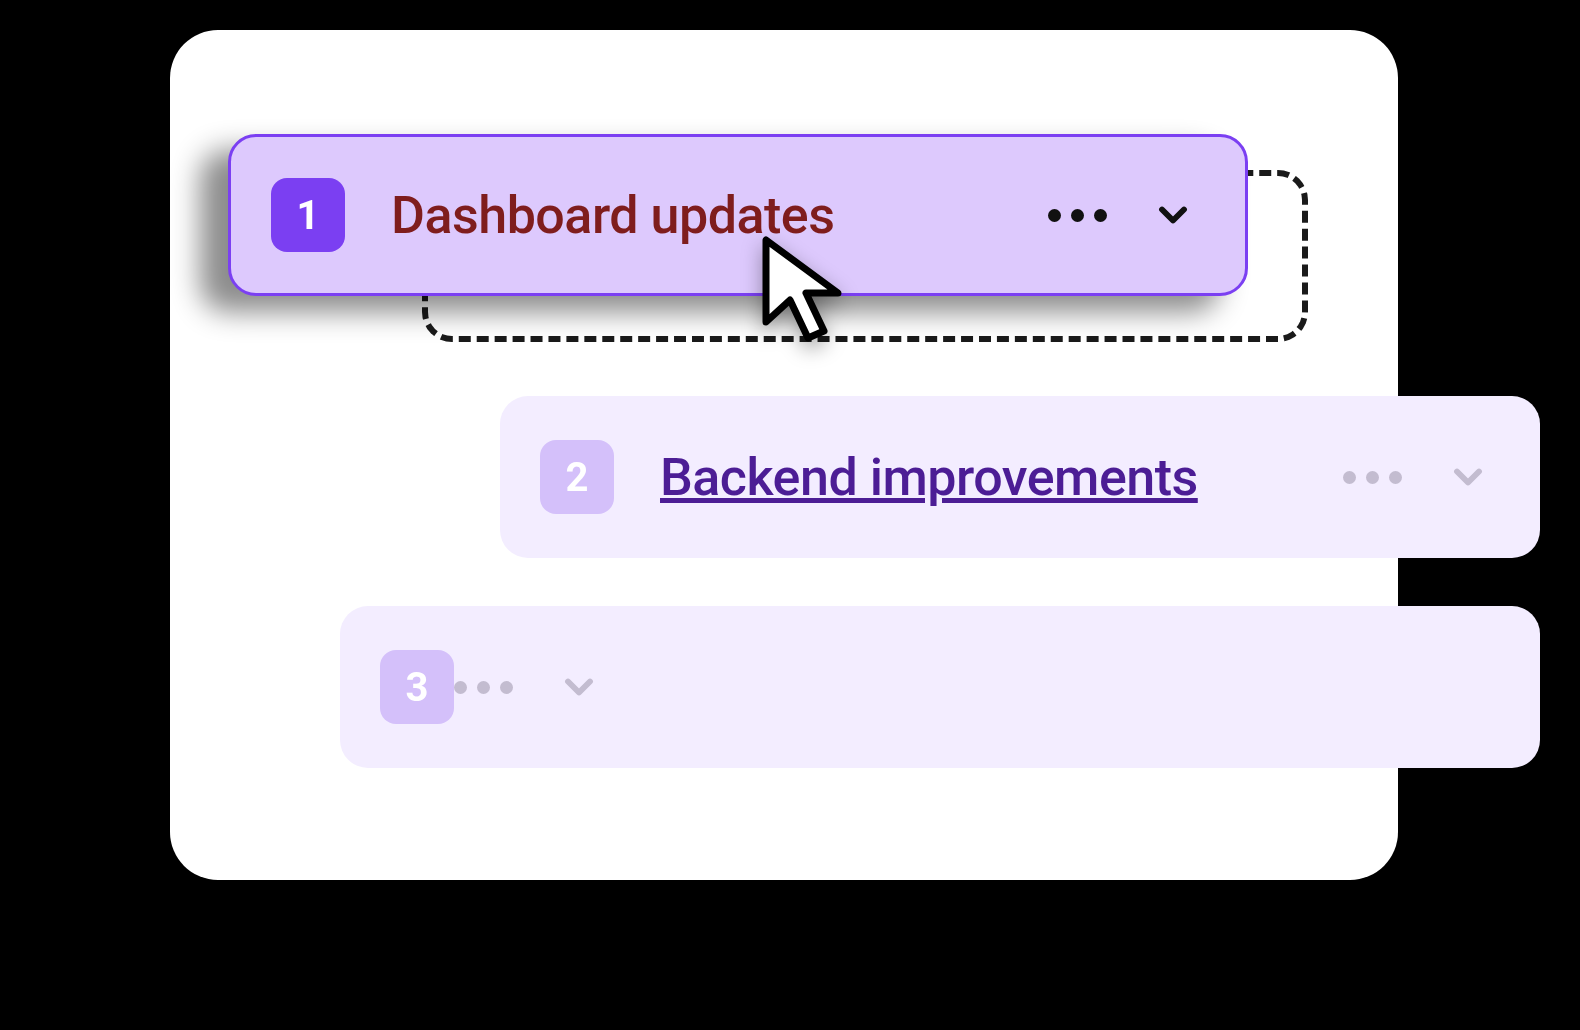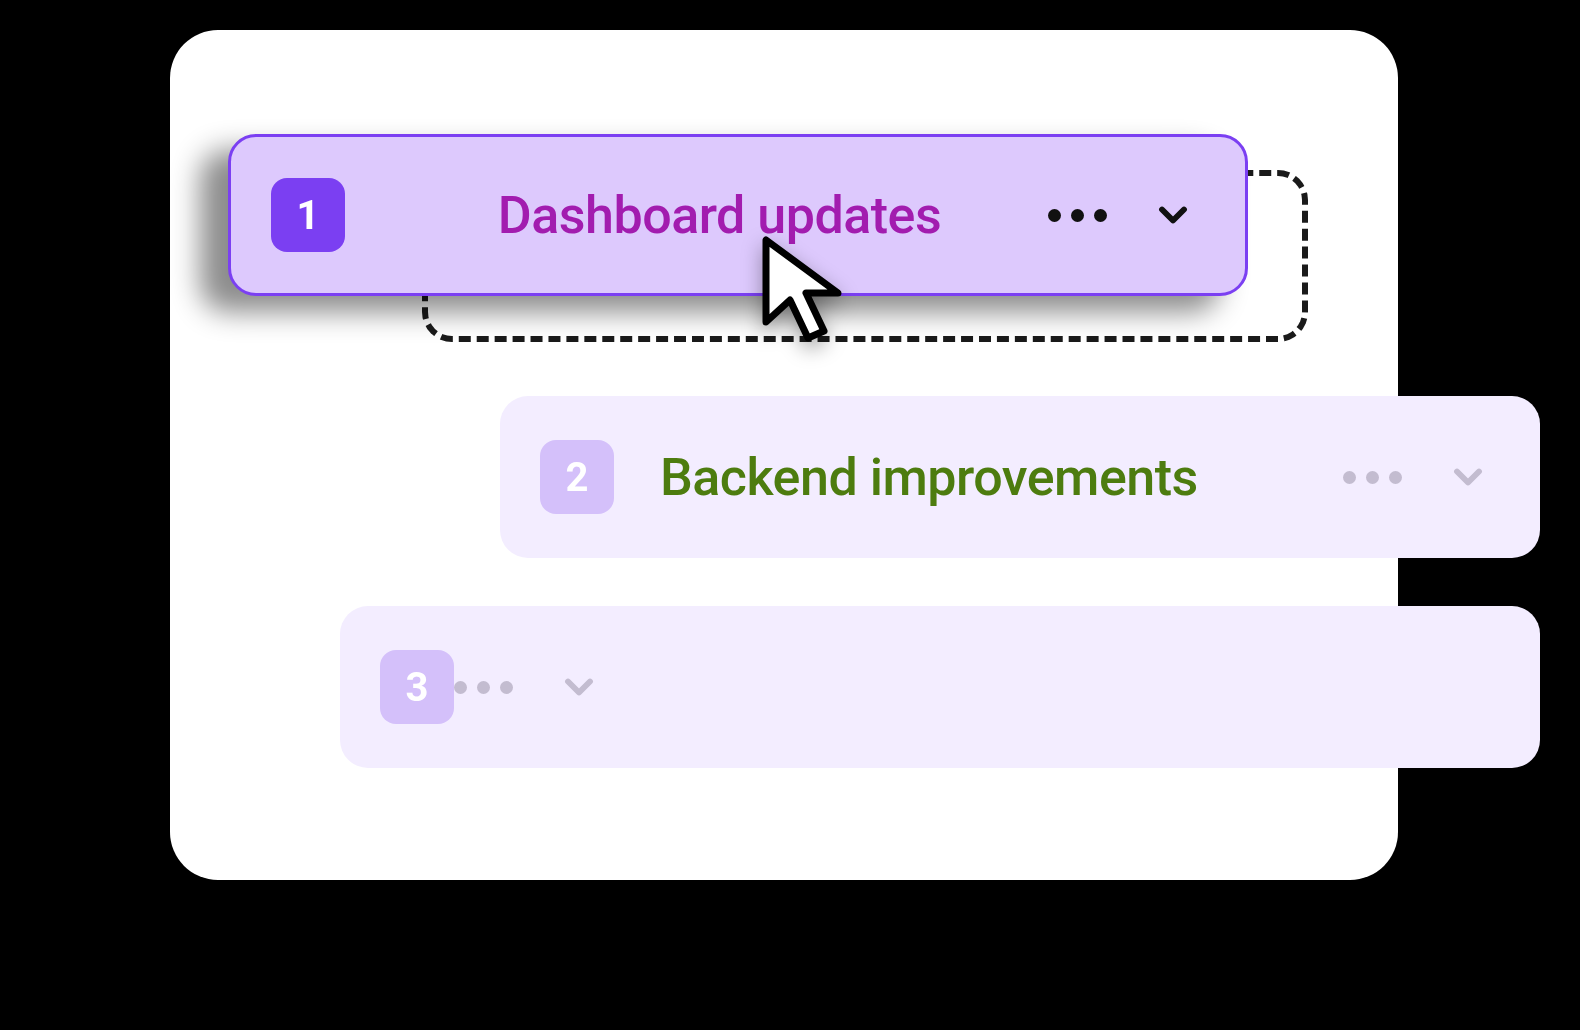--- a/index.html
+++ b/index.html
@@ -76,22 +76,22 @@
   .badge-active { background: #7b3ff2; }
   .badge-muted  { background: #d4c0fa; }
 
   .item-title {
     margin-left: 46px;
     font-size: 52px;
     font-weight: 500;
     flex: 1;
     letter-spacing: -0.5px;
   }
-  .item-dragging .item-title { color: #a21caf; text-align: center; }
-  .item-muted   .item-title { color: #4d7c0f; }
+  .item-dragging .item-title { color: #7f1d1d; }
+  .item-muted   .item-title { color: #4c1d95; text-decoration: underline; }
 
   .controls {
     display: flex;
     align-items: center;
     gap: 44px;
   }
 
   .more-icon {
     display: flex;
     align-items: center;

